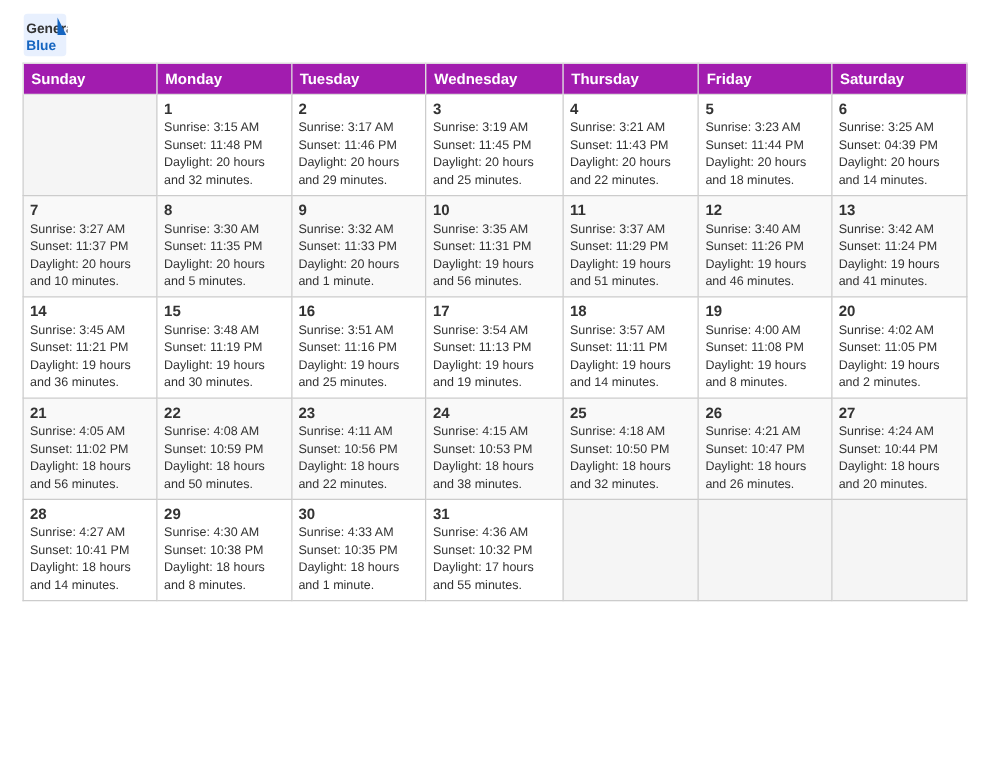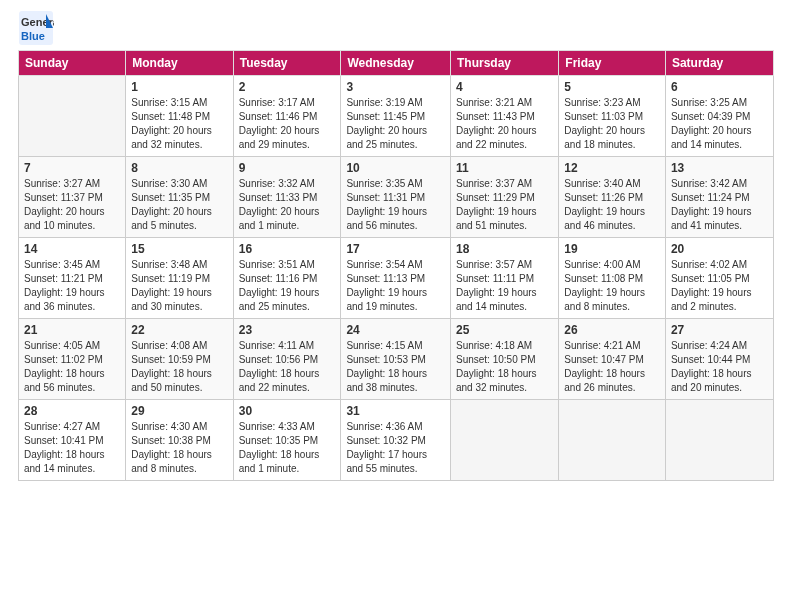--- a/index.html
+++ b/index.html
@@ -36,21 +36,21 @@
     .location-title {
       font-size: 14px;
       color: #555;
     }
     .calendar {
       width: 100%;
       border-collapse: collapse;
       font-size: 10.5px;
     }
     .calendar thead tr th {
-      background-color: #be185d;
+      background-color: #a21caf;
       color: #fff;
       text-align: left;
       padding: 5px 6px;
       font-size: 12px;
       border: 1px solid #ddd;
     }
     .calendar tbody tr td {
       border: 1px solid #ccc;
       vertical-align: top;
       padding: 4px 5px;
@@ -140,21 +140,21 @@
         <div class="day-info">
           <div>Sunrise: 3:21 AM</div>
           <div>Sunset: 11:43 PM</div>
           <div>Daylight: 20 hours and 22 minutes.</div>
         </div>
       </td>
           <td>
         <span class="day-number">5</span>
         <div class="day-info">
           <div>Sunrise: 3:23 AM</div>
-          <div>Sunset: 11:03 PM</div>
+          <div>Sunset: 11:44 PM</div>
           <div>Daylight: 20 hours and 18 minutes.</div>
         </div>
       </td>
           <td>
         <span class="day-number">6</span>
         <div class="day-info">
           <div>Sunrise: 3:25 AM</div>
           <div>Sunset: 04:39 PM</div>
           <div>Daylight: 20 hours and 14 minutes.</div>
         </div>

